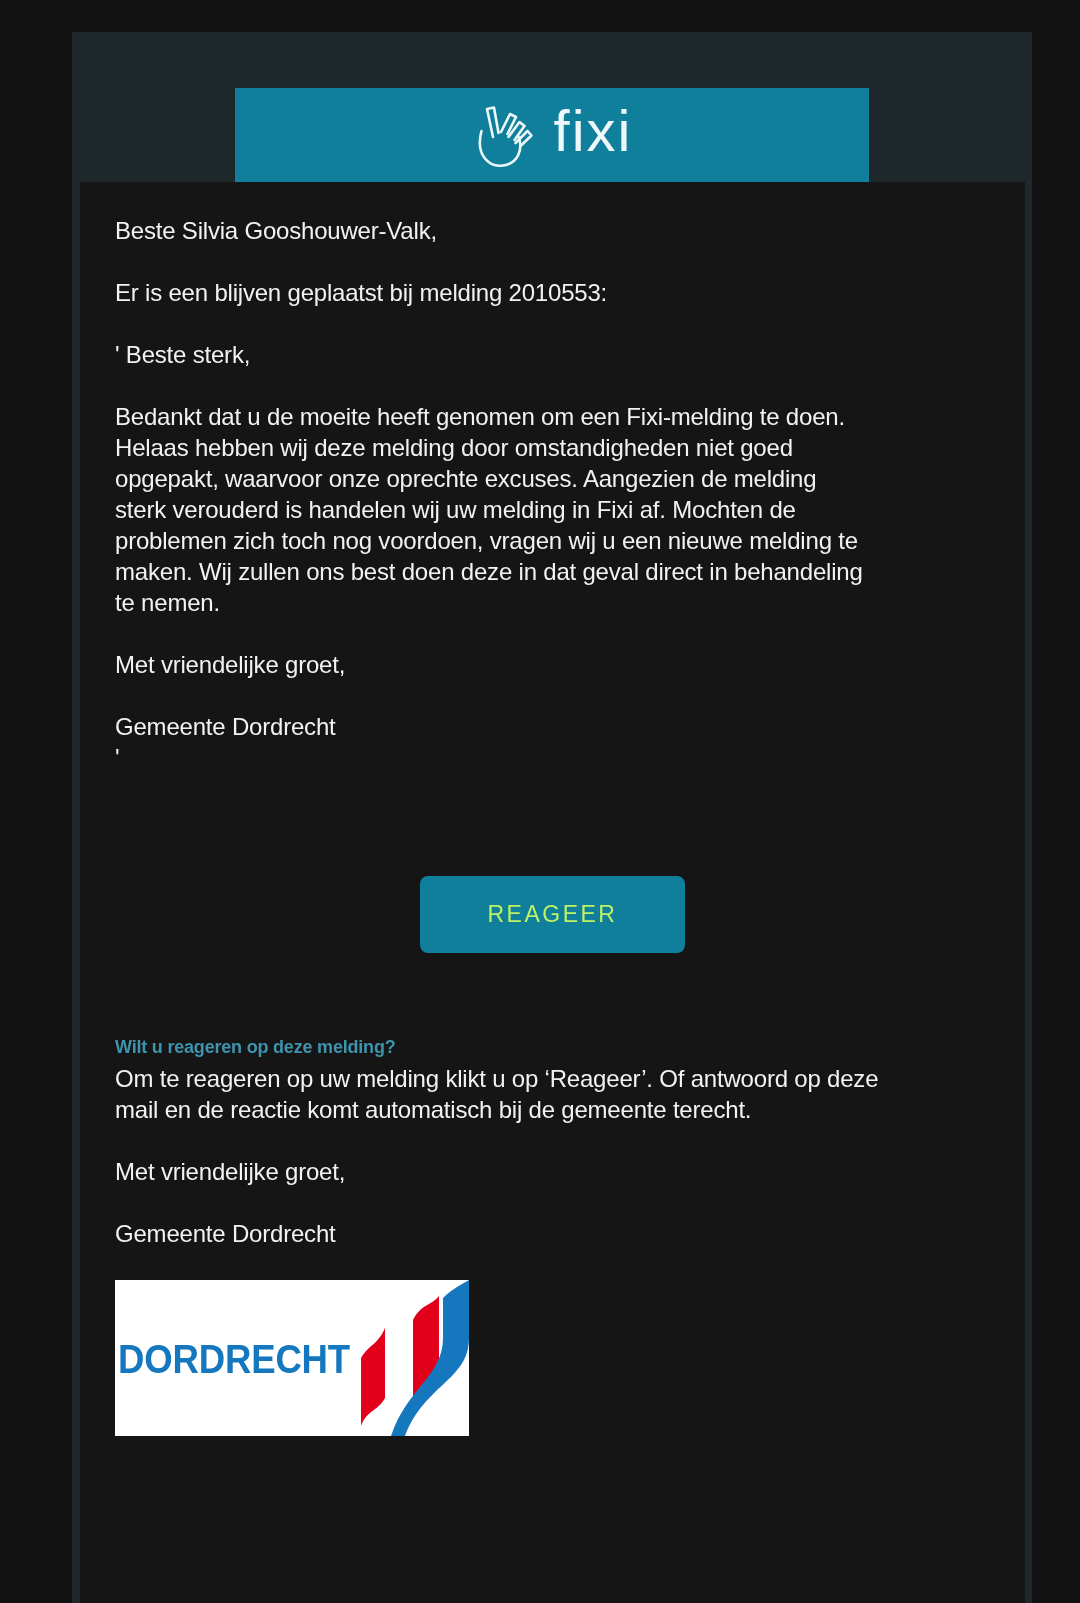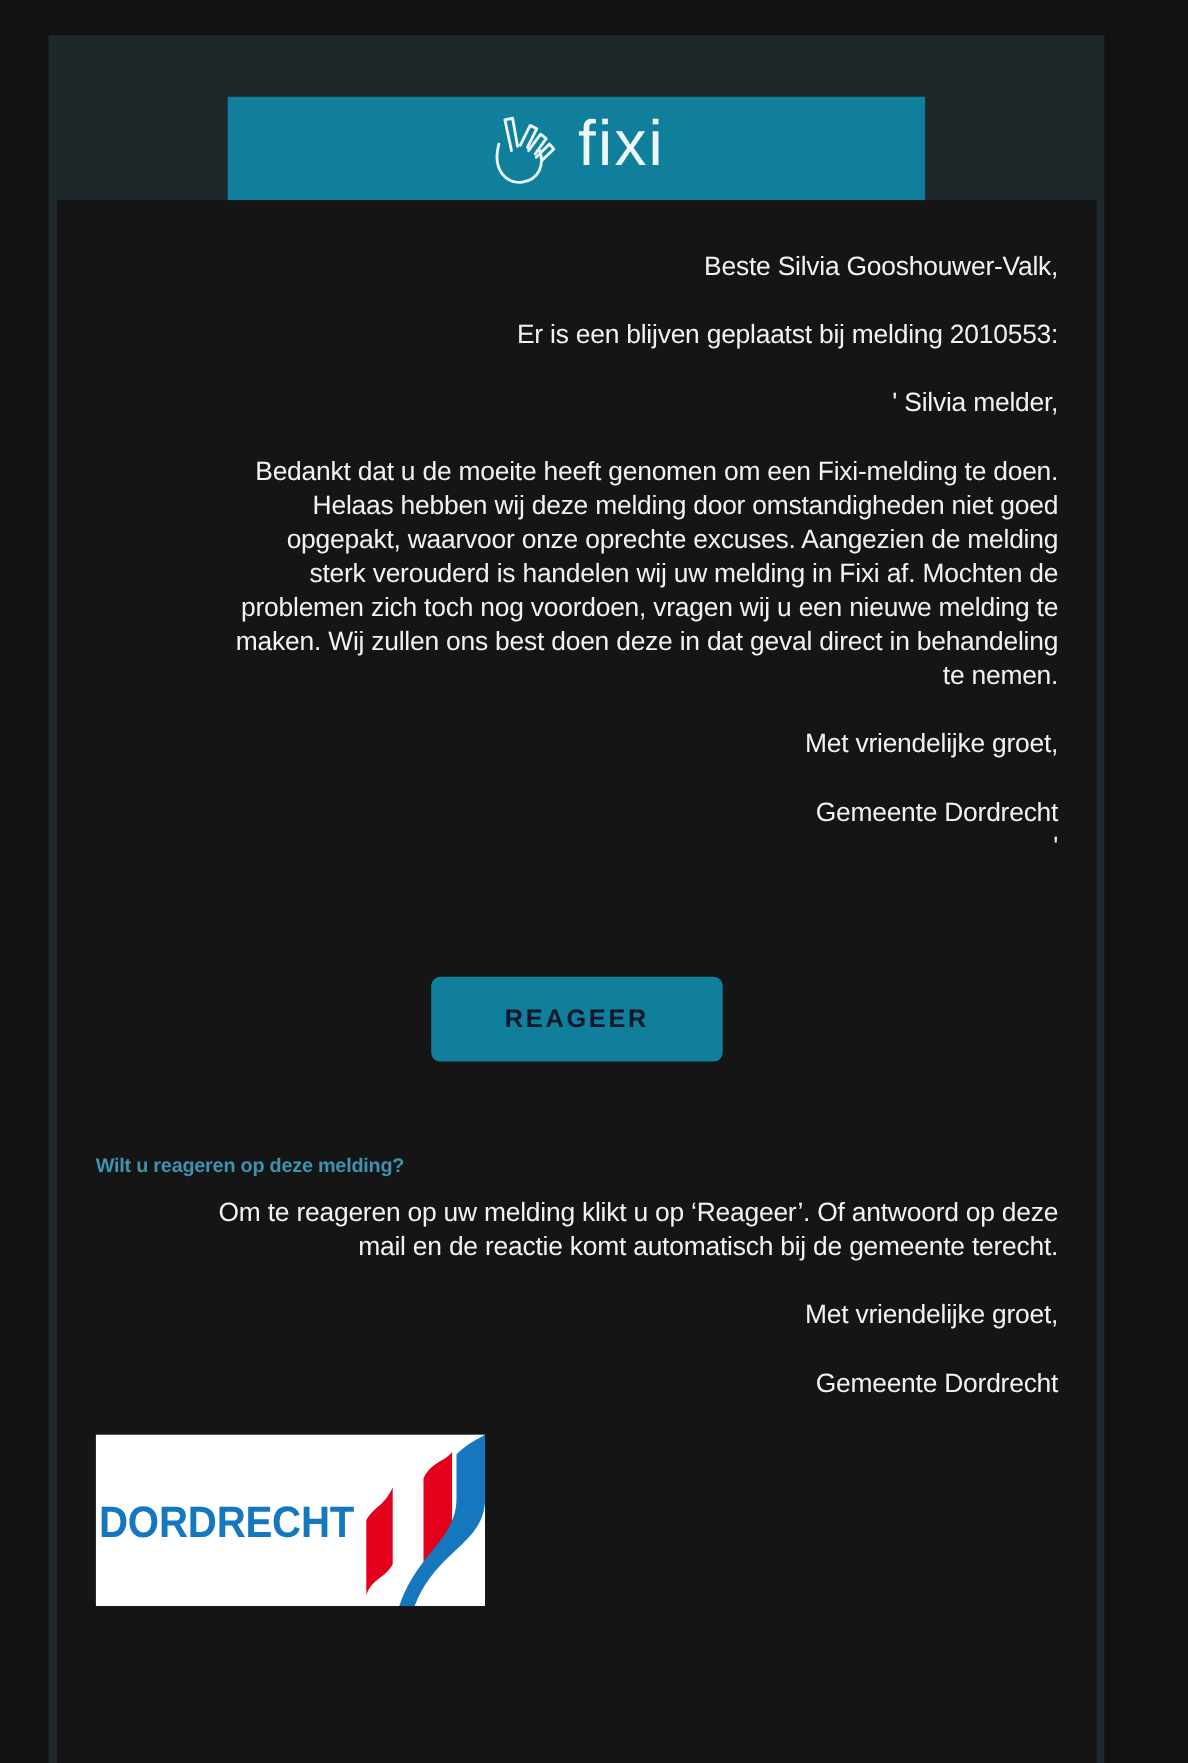--- a/index.html
+++ b/index.html
@@ -1,44 +1,44 @@
 <!DOCTYPE html>
 <html style="--background: #121212; --wrapper: #1e282b; --card: #151515; --text: #f2f2f2; --brand_teal: #0f7f9b; --heading_teal: #3e93ae; --dordrecht_blue: #1577bd; --dordrecht_red: #e2001a;"><head>
 <meta charset="utf-8">
 <style>
   html,body{margin:0;padding:0;background:#121212;}
   .page{
     position:relative;width:1080px;height:1603px;background:var(--background,#121212);
     overflow:hidden;font-family:"Liberation Sans","DejaVu Sans",sans-serif;
   }
   .email-wrapper{
-    position:absolute;left:44px;top:32px;width:960px;height:1571px;
+    position:absolute;left:72px;top:32px;width:960px;height:1571px;
     background:var(--wrapper,#1e282b);
   }
   .fixi-header{
     margin:56px auto 0;width:634px;height:94px;background:var(--brand_teal,#0f7f9b);
     display:flex;align-items:center;justify-content:center;gap:18px;
   }
   .hand-icon{display:block;}
   .logo-text{
     color:#eef8fa;font-size:58px;line-height:1;letter-spacing:2px;
     padding-bottom:8px;
   }
   .card{
     margin:0 7px 0 8px;background:var(--card,#151515);height:1421px;
     box-sizing:border-box;padding:33px 35px 0 35px;
     color:var(--text,#f2f2f2);font-size:24px;line-height:31px;letter-spacing:-0.2px;
   }
-  .card p{margin:12px 0 31px 0;white-space:pre-line;text-align:right;}
+  .card p{margin:0 0 31px 0;white-space:pre-line;}
   .sig{margin-bottom:0 !important;}
   .btn-row{margin-top:103px;display:flex;justify-content:center;}
   .reageer-btn{
     width:265px;height:77px;background:var(--brand_teal,#0f7f9b);
     border-radius:8px;display:flex;align-items:center;justify-content:center;
-    color:#0f172a;font-size:23px;font-weight:bold;letter-spacing:2.5px;
+    color:#bef264;font-size:23px;font-weight:normal;letter-spacing:2.5px;
     text-decoration:none;cursor:pointer;
   }
   .footer-heading{
     margin:79px 0 0 0;font-size:18px;line-height:31px;font-weight:bold;
     color:var(--heading_teal,#3e93ae);
   }
   .dordrecht-logo{margin-top:16px;width:354px;height:114px;}
   .dordrecht-logo svg{display:block;}
 </style>
 </head>
@@ -54,21 +54,21 @@
         <path d="M36.5 37 L47.5 22 L52.5 26 L42.5 40"></path>
         <path d="M43.5 43 L55.5 31 L59.5 35.5 L48.5 46"></path>
         <path d="M9.5 31 C3 55 17 67.5 31 65.5 C45.5 63.5 51.5 50 46.5 36.5"></path>
       </svg>
       <span class="logo-text">fixi</span>
     </div>
 
     <div class="card">
       <p>Beste Silvia Gooshouwer-Valk,</p>
       <p>Er is een blijven geplaatst bij melding 2010553:</p>
-      <p>' Silvia melder,</p>
+      <p>' Beste sterk,</p>
       <p>Bedankt dat u de moeite heeft genomen om een Fixi-melding te doen.
 Helaas hebben wij deze melding door omstandigheden niet goed
 opgepakt, waarvoor onze oprechte excuses. Aangezien de melding
 sterk verouderd is handelen wij uw melding in Fixi af. Mochten de
 problemen zich toch nog voordoen, vragen wij u een nieuwe melding te
 maken. Wij zullen ons best doen deze in dat geval direct in behandeling
 te nemen.</p>
       <p>Met vriendelijke groet,</p>
       <p class="sig"><span>Gemeente Dordrecht</span><br><span>'</span></p>
 

